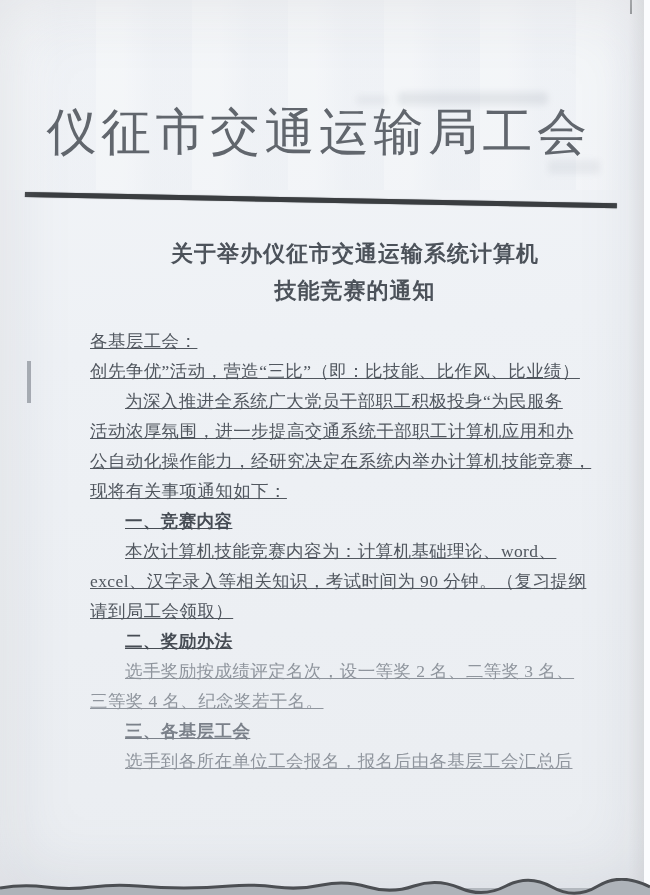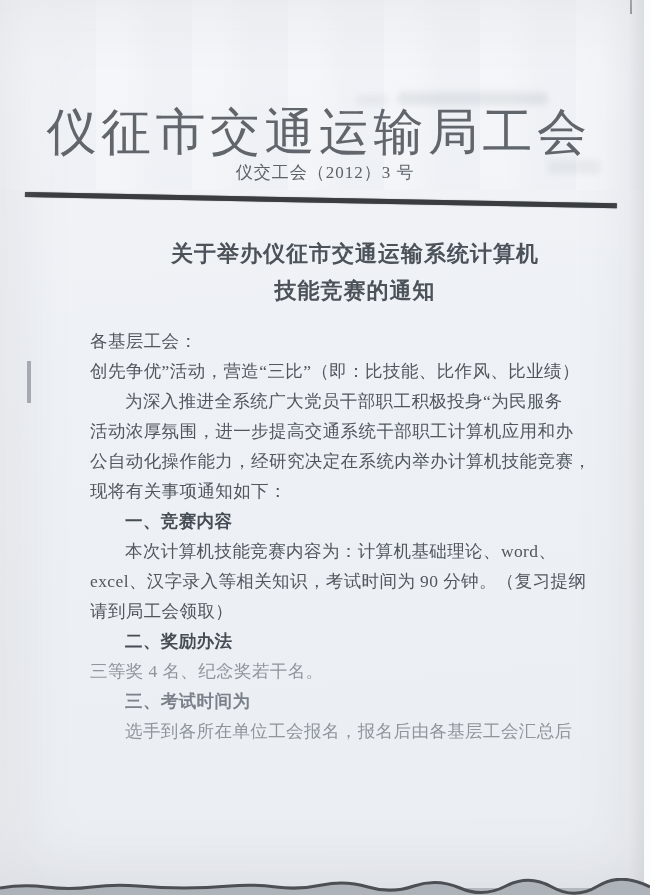--- a/index.html
+++ b/index.html
@@ -37,21 +37,21 @@
   .doc-title{
     position:absolute;left:75px;width:560px;text-align:center;
     font-size:22px;font-weight:600;letter-spacing:1px;color:#4c525a;white-space:nowrap;
   }
   .doc-title.l1{top:239px;font-family:Liberation Mono, monospace;}
   .doc-title.l2{top:276px;}
   .body-block{
     position:absolute;left:90px;top:326px;width:492px;
     font-size:17.5px;letter-spacing:0.4px;color:#51575f;
   }
-  .ln{height:30px;line-height:30px;white-space:nowrap;}
+  .ln{height:30px;line-height:30px;white-space:nowrap;text-decoration:underline;}
   .ind{text-indent:2em;}
   .hd{font-weight:700;color:#464c54;}
   .ft{color:#8f959d;}
   .ft2{color:#7b818a;}
   
   .bleed{position:absolute;background:#7e8794;filter:blur(3px);border-radius:4px;pointer-events:none;}
   .bleed.b1{left:398px;top:92px;width:150px;height:13px;opacity:.14;}
   .bleed.b2{left:356px;top:95px;width:32px;height:10px;opacity:.09;}
   .bleed.b3{left:548px;top:160px;width:52px;height:14px;opacity:.10;}
   .notch-left{
@@ -70,40 +70,40 @@
   }
   .bottom-edge{position:absolute;left:0;top:878px;width:650px;height:17px;}
 </style>
 </head>
 <body>
 
 <div class="paper">
   <div class="bands"></div>
 
   <h1 class="org-title">仪征市交通运输局工会</h1>
-  <div class="doc-number">仪交工会（2012）3 号</div>
   <div class="black-rule"></div>
 
   <div class="doc-title l1">关于举办仪征市交通运输系统计算机</div>
   <div class="doc-title l2">技能竞赛的通知</div>
 
   <div class="body-block">
     <div class="ln">各基层工会：</div>
     <div class="ln">创先争优”活动，营造“三比”（即：比技能、比作风、比业绩）</div>
     <div class="ln ind">为深入推进全系统广大党员干部职工积极投身“为民服务</div>
     <div class="ln">活动浓厚氛围，进一步提高交通系统干部职工计算机应用和办</div>
     <div class="ln">公自动化操作能力，经研究决定在系统内举办计算机技能竞赛，</div>
     <div class="ln">现将有关事项通知如下：</div>
     <div class="ln ind hd">一、竞赛内容</div>
     <div class="ln ind">本次计算机技能竞赛内容为：计算机基础理论、word、</div>
     <div class="ln">excel、汉字录入等相关知识，考试时间为 90 分钟。（复习提纲</div>
     <div class="ln">请到局工会领取）</div>
     <div class="ln ind hd">二、奖励办法</div>
+    <div class="ln ind ft">选手奖励按成绩评定名次，设一等奖 2 名、二等奖 3 名、</div>
     <div class="ln ft">三等奖 4 名、纪念奖若干名。</div>
-    <div class="ln ind hd ft2">三、考试时间为</div>
+    <div class="ln ind hd ft2">三、各基层工会</div>
     <div class="ln ind ft">选手到各所在单位工会报名，报名后由各基层工会汇总后</div>
   </div>
 
   <div class="bleed b1"></div>
   <div class="bleed b2"></div>
   <div class="bleed b3"></div>
   <div class="notch-left"></div>
   <div class="tick-top-right"></div>
 
   <div class="vignette"></div>

